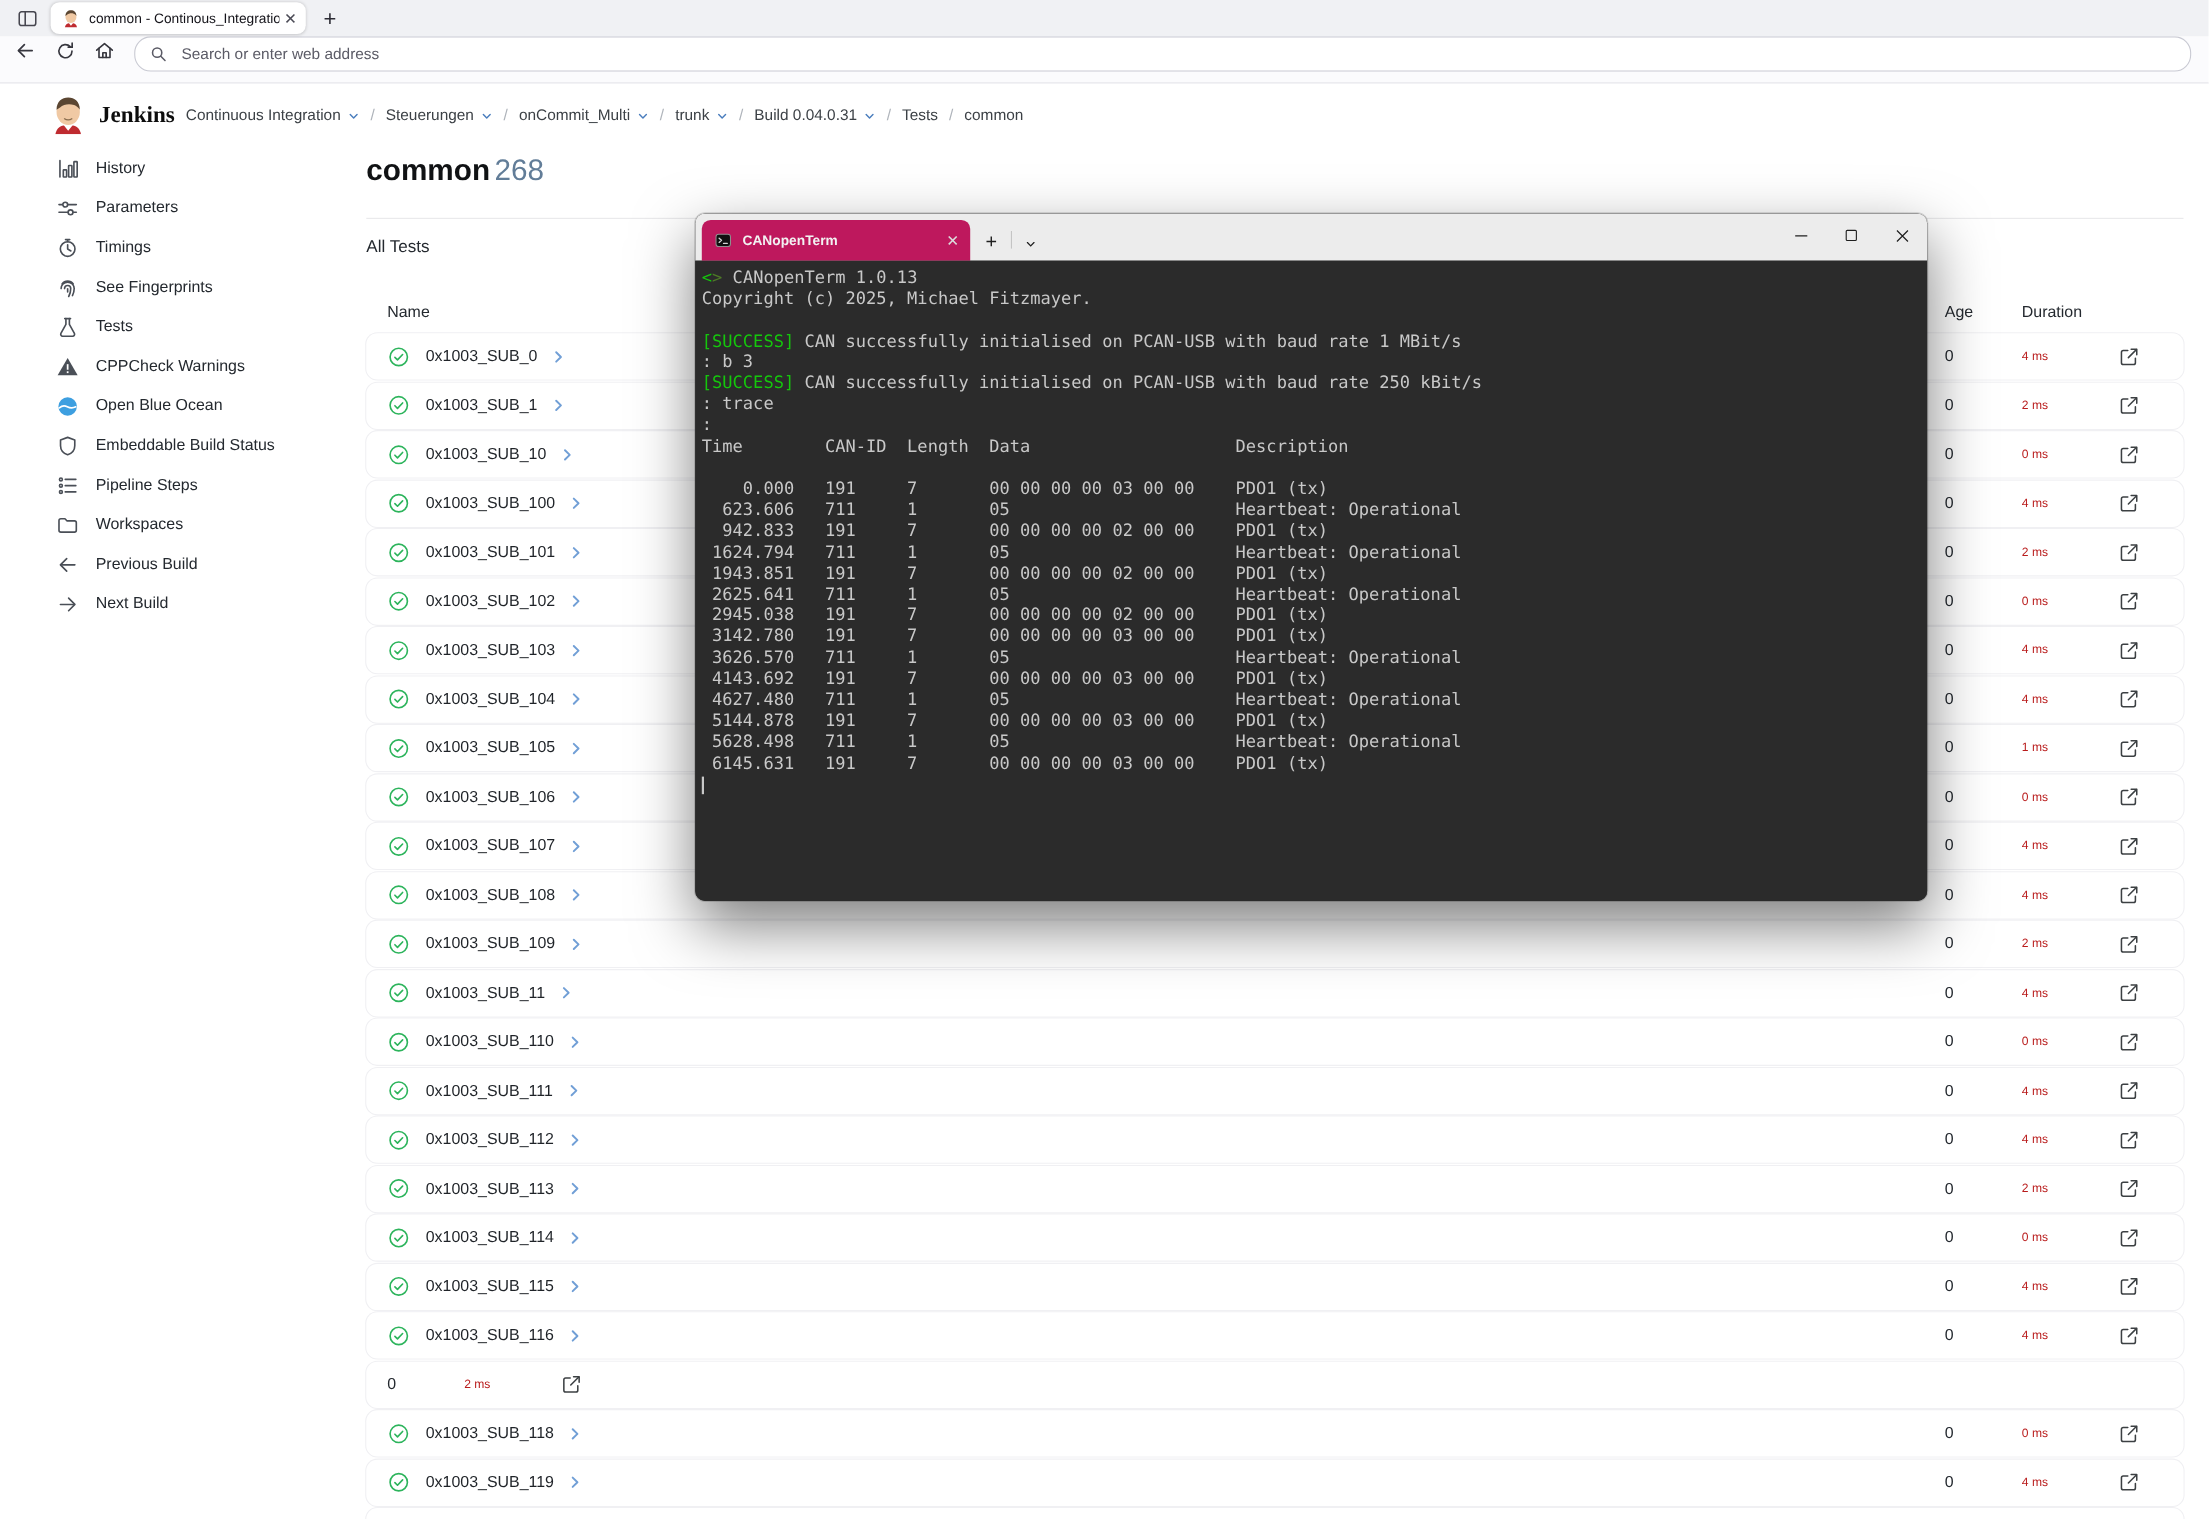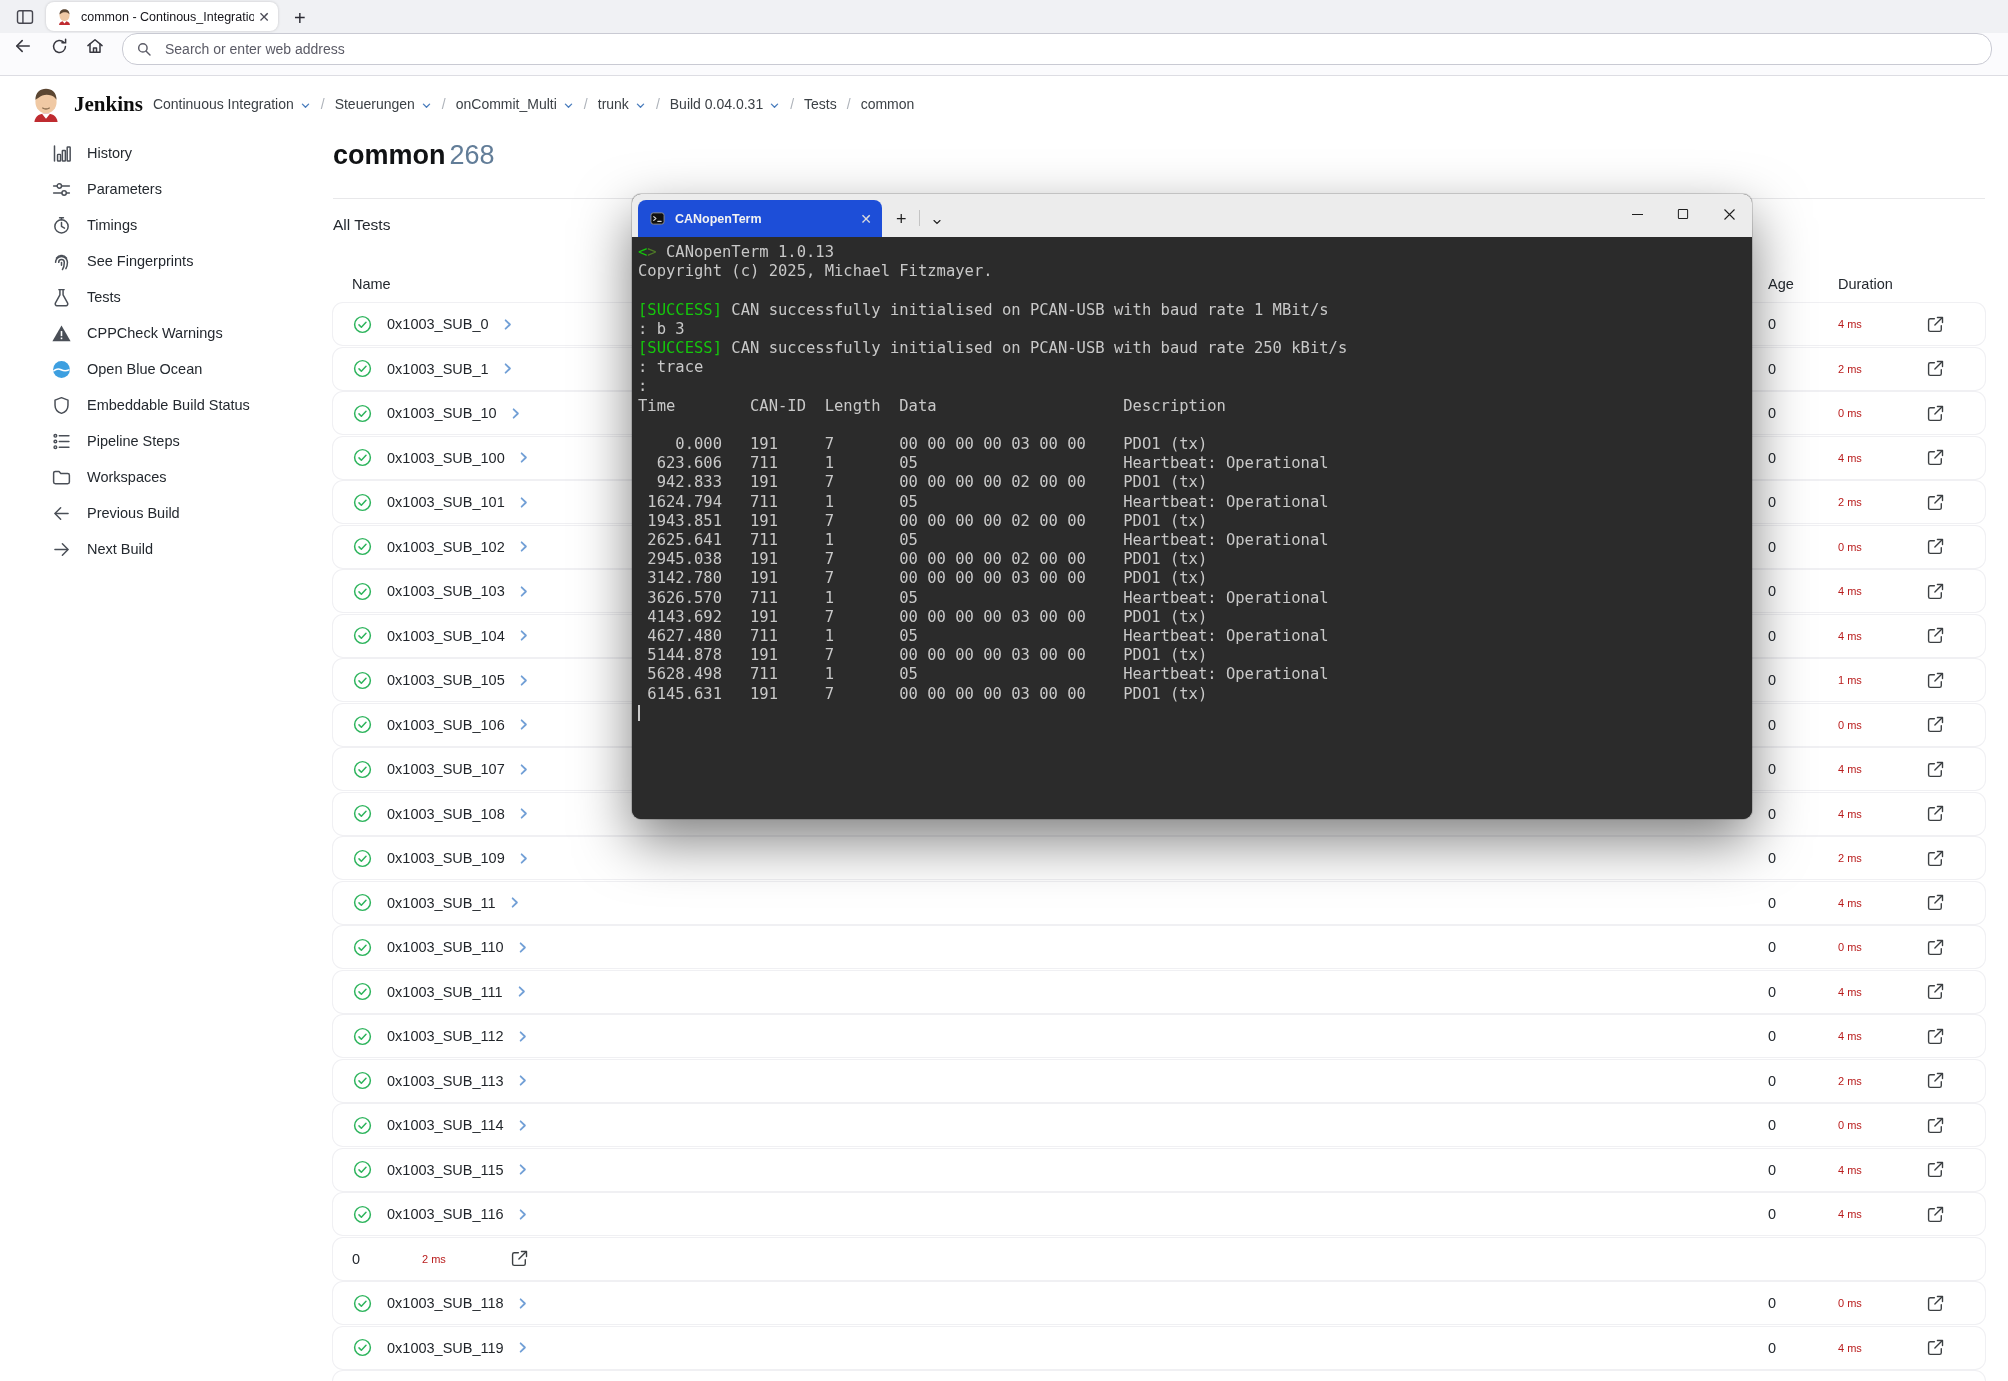--- a/index.html
+++ b/index.html
@@ -17,21 +17,21 @@
   .navbar{height:42px;background:#fbfbfd;border-bottom:1px solid #dddde3;display:flex;}
   .nav-icon{width:26px;height:26px;color:#37373f;display:flex;align-items:center;justify-content:center;flex:none;}
   .nav-icon.back{margin-left:10px}.nav-icon.reload{margin-left:10px}.nav-icon.home{margin-left:10px}
   .addressbar{flex:1;height:30px;margin:0 16px 0 14px;background:#fff;border:1px solid #c9cad3;border-radius:15px;display:flex;align-items:center;padding:0 12px;}
   .addressbar .search-glyph{width:18px;height:18px;color:#5b5b66;flex:none;margin-right:10px;}
   .addressbar input{border:none;outline:none;background:transparent;font-size:14px;color:#5b5b66;font-family:"Liberation Sans",sans-serif;width:100%;}
   .addressbar input::placeholder{color:#5b5b66;opacity:1;}
 
   
   .page{position:absolute;top:76px;left:0;right:0;bottom:0;background:#fff;}
-  .jk-header{height:56px;display:flex;align-items:center;padding-left:28px;}
+  .jk-header{height:56px;display:flex;align-items:center;padding-left:44px;}
   .jk-logo{width:36px;height:36px;flex:none;}
   .brand{font-family:"Liberation Serif",serif;font-weight:bold;font-size:21px;color:#0d0d0d;margin-left:10px;}
   .breadcrumb{display:flex;align-items:center;margin-left:8px;font-size:14px;color:#3c4146;}
   .bc-item{margin:0 2px;}
   .bc-chev{color:var(--bc-blue);display:flex;align-items:center;margin:2px 2px 0 4px;}
   .bc-sep{color:#aeb3ba;margin:0 8px;}
   .jk-body{display:flex;}
   .sidebar{width:307px;flex:none;padding-top:3px;}
   .side-item{height:36px;display:flex;align-items:center;padding-left:50px;color:#24292f;}
   .side-icon{width:22px;height:22px;color:#4a4f57;display:flex;align-items:center;justify-content:center;flex:none;}
@@ -51,21 +51,21 @@
   .chev{width:15px;height:15px;color:var(--chev-blue);display:flex;align-items:center;margin-left:11px;flex:none;}
   .cell-age{width:70px;font-size:14.5px;color:#24292f;flex:none;}
   .cell-duration{width:87px;font-size:11px;color:#b91c1c;flex:none;}
   .cell-link{width:53px;color:#3c4043;display:flex;align-items:center;flex:none;}
   .cell-link svg{width:21px;height:21px;}
   .hd-name{flex:1}.hd-age{width:70px;flex:none}.hd-duration{width:87px;flex:none}.hd-link{width:53px;flex:none}
 
   
   .terminal{position:absolute;left:632px;top:194px;width:1120px;height:625px;border-radius:9px;box-shadow:0 22px 55px rgba(0,0,0,.5),0 0 0 1px rgba(0,0,0,.15);z-index:10;overflow:hidden;background:#2b2b2b;}
   .term-titlebar{height:43px;background:#ececec;display:flex;align-items:flex-end;}
-  .term-tab{margin-left:6px;width:244px;height:37px;background:#1d4ed8;border-radius:8px 8px 0 0;display:flex;align-items:center;padding:0 10px 0 12px;box-sizing:border-box;}
+  .term-tab{margin-left:6px;width:244px;height:37px;background:#be185d;border-radius:8px 8px 0 0;display:flex;align-items:center;padding:0 10px 0 12px;box-sizing:border-box;}
   .term-tab .ticon{width:15px;height:15px;flex:none;margin-right:10px;display:flex;}
   .term-tab .ttitle{flex:1;color:#f2f2f2;font-size:12.5px;font-weight:bold;white-space:nowrap;overflow:hidden;}
   .term-tab .tabclose{color:#dcdcdc;font-size:14px;line-height:1;flex:none;}
   .term-newtab{color:#1f1f1f;font-size:18px;margin:0 0 9px 14px;line-height:1;font-weight:300;}
   .term-tabsep{width:1px;height:16px;background:#c4c4c4;margin:0 0 11px 12px;}
   .term-dd{color:#1f1f1f;margin:0 0 9px 11px;display:flex;}
   .term-controls{margin-left:auto;display:flex;align-self:flex-start;}
   .term-ctrl{width:46px;height:40px;display:flex;align-items:center;justify-content:center;color:#1f1f1f;}
   .term-body{position:absolute;top:43px;left:0;right:0;bottom:0;background:#2b2b2b;}
   .term-pre{margin:0;padding:6px 0 0 6px;font-family:"DejaVu Sans Mono",monospace;font-size:15.5px;line-height:19.2px;color:#c8c8c8;white-space:pre;}

